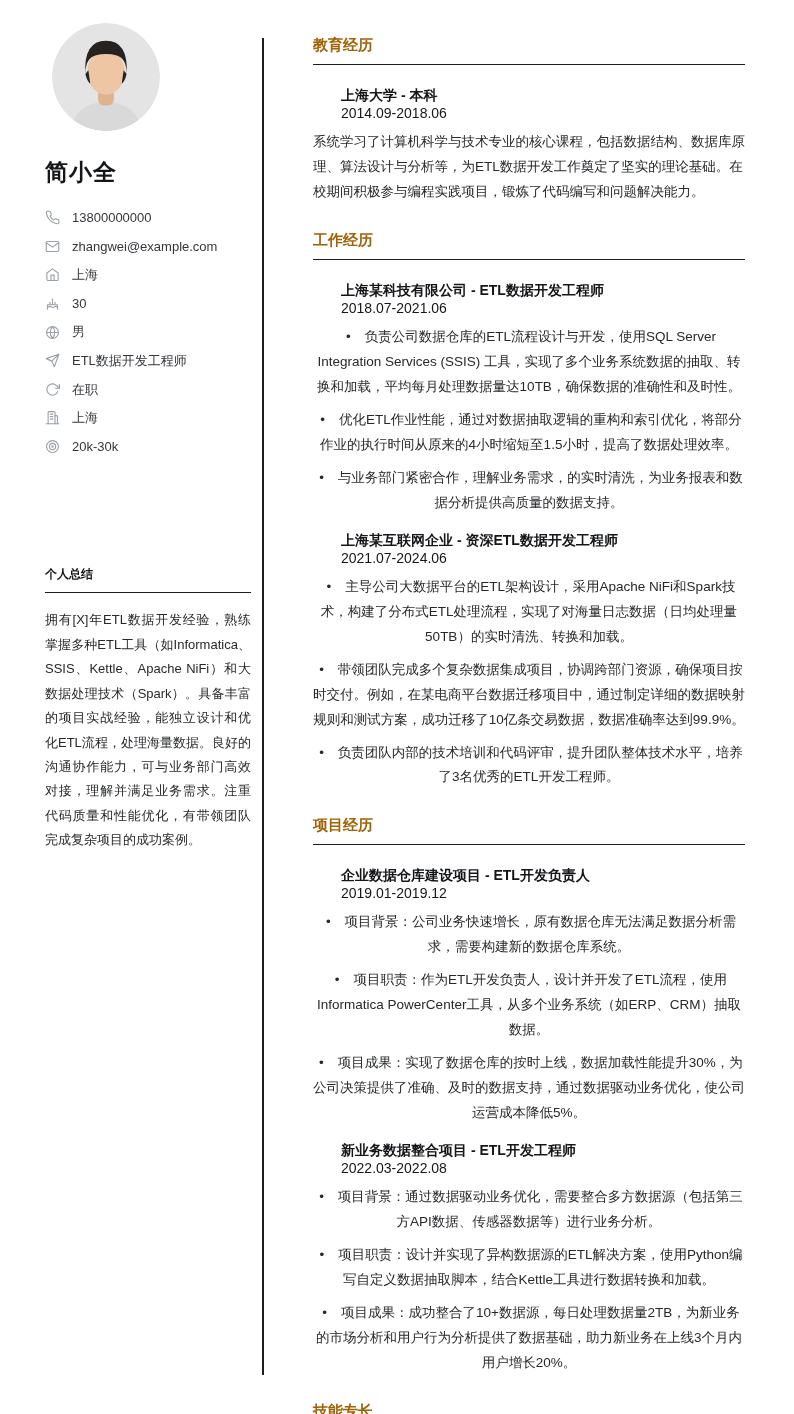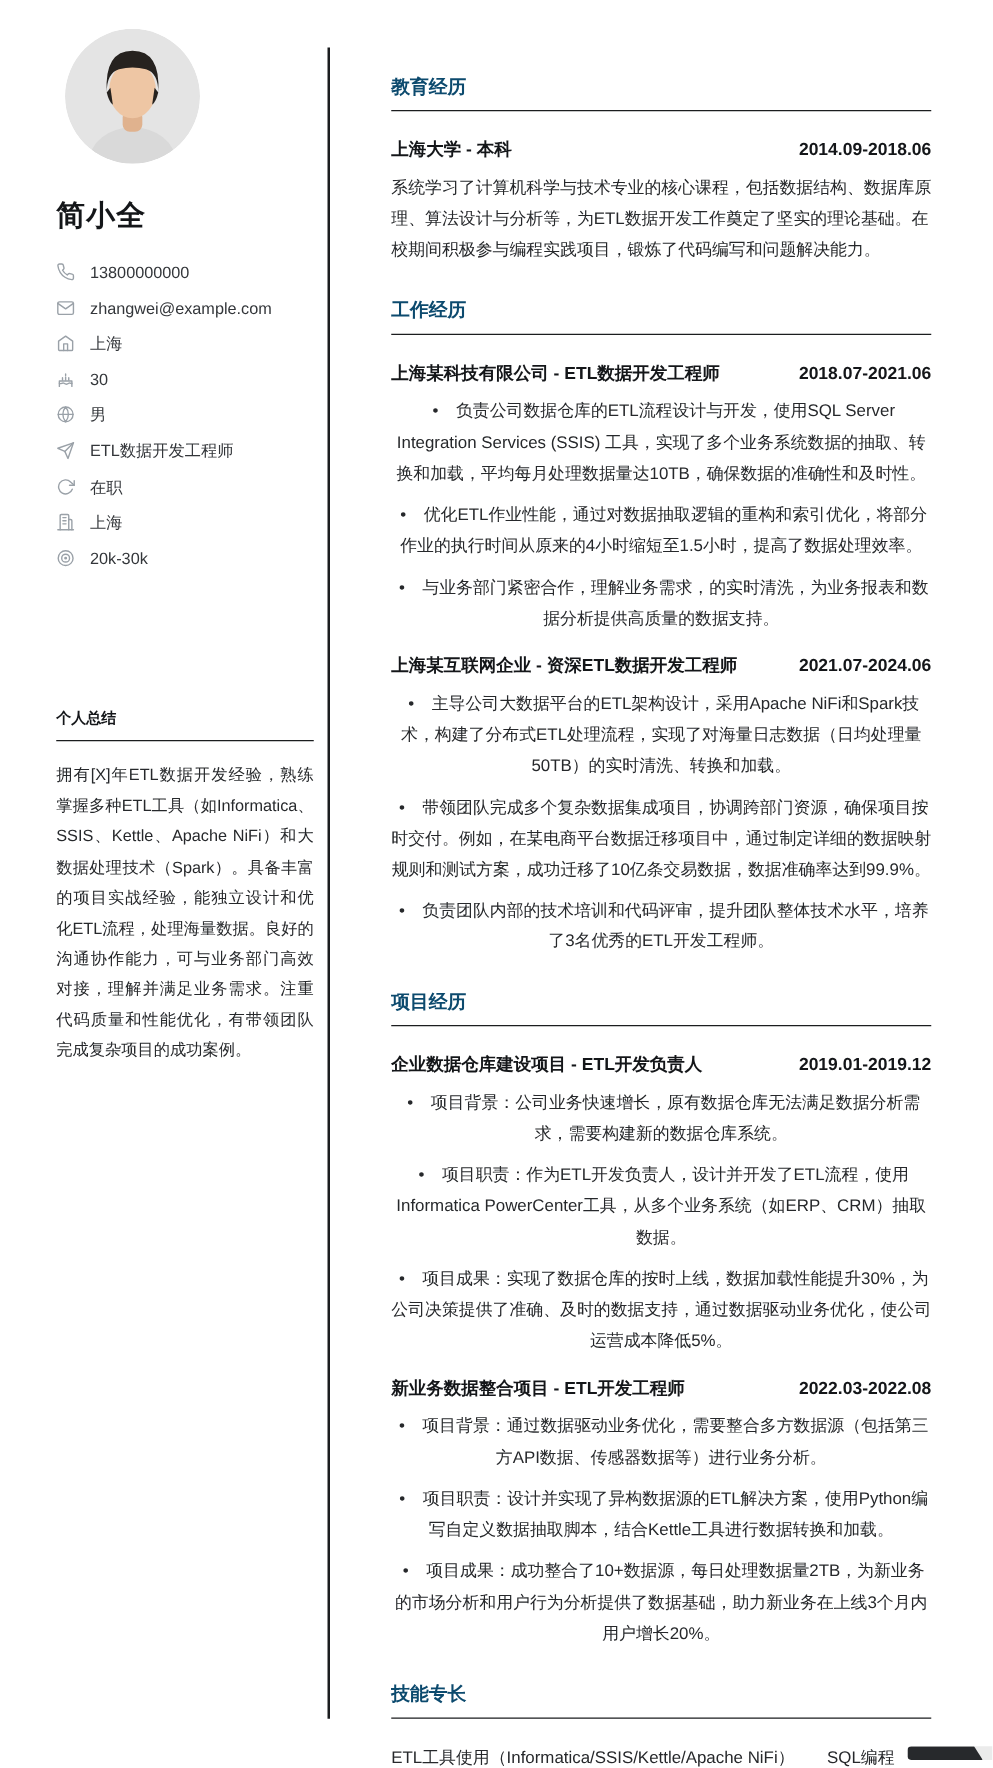--- a/index.html
+++ b/index.html
@@ -6,40 +6,40 @@
   html,body { background:#ffffff; }
   body { font-family:"Liberation Sans","DejaVu Sans",sans-serif; color:#222426; }
   .page { position:relative; width:794px; height:1414px; background:#ffffff; overflow:hidden; margin:0 auto; }
 
   
   .sidebar { position:absolute; left:45px; top:23px; width:206px; }
   .avatar-wrap { width:108px; height:108px; border-radius:50%; overflow:hidden; margin-left:7px; }
   .avatar-wrap svg { display:block; }
   .person-name { font-size:23px; font-weight:bold; color:#141619; margin-top:26px; letter-spacing:1px; }
   .contact-list { margin-top:22px; }
-  .contact-item { display:flex; align-items:flex-start; margin-bottom:13px; min-height:15px; }
+  .contact-item { display:flex; align-items:center; margin-bottom:13px; min-height:15px; }
   .contact-item .c-icon { width:15px; height:15px; margin-right:12px; flex:0 0 15px; color:#9aa1a8; }
   .contact-item .c-icon svg { width:15px; height:15px; display:block; }
   .contact-item .c-text { font-size:13px; color:#33363a; line-height:1.2; }
 
   .summary-block { margin-top:112px; }
   .side-title { font-size:12px; font-weight:bold; color:#141619; padding-bottom:9px; border-bottom:1.5px solid #1b1d1f; }
   .summary-text { margin-top:15px; font-size:13px; line-height:1.88; color:#26282b; text-align:justify; }
 
   
   .v-divider { position:absolute; left:262px; top:38px; width:2px; height:1337px; background:#1b1d1f; }
 
   
   .main { position:absolute; left:313px; top:36px; width:432px; }
   .section { margin-bottom:26px; }
-  .section-title { font-size:15px; font-weight:bold; color:#0c4a6e; padding-bottom:9px; border-bottom:1.5px solid #1b1d1f; margin-bottom:22px;margin-top:24px; }
+  .section-title { font-size:15px; font-weight:bold; color:#a16207; padding-bottom:9px; border-bottom:1.5px solid #1b1d1f; margin-bottom:22px; }
   .entry { margin-bottom:16px; }
-  .entry-head { display:flex; justify-content:space-between; align-items:baseline; margin-bottom:9px; }
+  .entry-head { display:flex; justify-content:space-between; align-items:baseline; margin-bottom:9px;flex-direction:column; }
   .entry-heading { font-size:14px; font-weight:bold; color:#141619; }
-  .entry-date { font-size:14px; font-weight:bold; color:#141619; white-space:nowrap; margin-left:12px; }
+  .entry-date { font-size:14px; font-weight:normal; color:#141619; white-space:nowrap; margin-left:28px; }
   .entry-desc { font-size:13.5px; line-height:1.85; color:#26282b; }
   .bullet { font-size:13.5px; line-height:1.85; color:#26282b; margin-bottom:8px;text-align:center; }
   .bullet::before { content:"\2022"; display:inline; margin-right:14px; padding-left:4px; }
 
   
   .skills-grid { display:grid; grid-template-columns:1fr 1fr; column-gap:16px; row-gap:20px; margin-top:4px; margin-bottom:4px; }
   .skill-cell { display:flex; align-items:flex-start; overflow:visible; }
   .skill-label { font-size:13.5px; color:#26282b; white-space:nowrap; flex-shrink:0; margin-right:10px; }
   .skill-bar { position:relative; z-index:2; flex:1 1 0%; min-width:0; height:11px; background:#ebebeb; border-radius:3px; overflow:hidden; }
   .skill-fill { display:block; height:100%; background:#27292c; border-radius:3px 0 0 3px;

